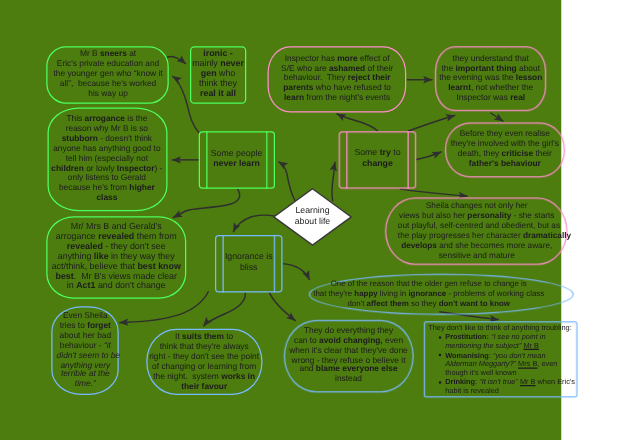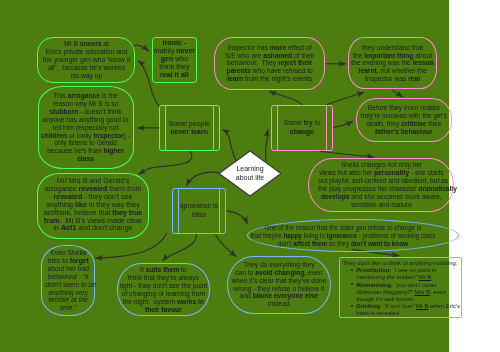--- a/index.html
+++ b/index.html
@@ -77,21 +77,21 @@
 
   <div class="node rrect" data-name="node-ironic" style="left:152.2px;top:36.6px;width:44.5px;height:46.7px;border-color:#4dff5e;border-radius:3.5px;">
     <div class="txt" data-name="node-ironic-text"><b>ironic -</b><br>mainly <b>never</b><br><b>gen</b> who<br>think they<br><b>real it all</b></div>
   </div>
 
   <div class="node rrect" data-name="node-this-arrogance" style="left:37.5px;top:86.2px;width:96px;height:82.8px;border-color:#4dff5e;border-radius:25px/20px;">
     <div class="txt" data-name="node-this-arrogance-text">This <b>arrogance</b> is the<br>reason why Mr B is so<br><b>stubborn</b> - doesn't think<br>anyone has anything good to<br>tell him (especially not<br><b>children</b> or lowly <b>Inspector</b>) -<br>only listens to Gerald<br>because he's from <b>higher</b><br><b>class</b></div>
   </div>
 
   <div class="node rrect" data-name="node-mr-mrs-b-gerald" style="left:36.8px;top:172.6px;width:112.4px;height:66.3px;border-color:#4dff5e;border-radius:22px/20px;">
-    <div class="txt" data-name="node-mr-mrs-b-gerald-text">Mr/ Mrs B and Gerald's<br>arrogance <b>revealed</b> them from<br><b>revealed</b> - they don't see<br>anything <b>like</b> in they way they<br>act/think, believe that <b>they true</b><br><b>from</b>.&nbsp; Mr B's views made clear<br>in <b>Act1</b> and don't change</div>
+    <div class="txt" data-name="node-mr-mrs-b-gerald-text">Mr/ Mrs B and Gerald's<br>arrogance <b>revealed</b> them from<br><b>revealed</b> - they don't see<br>anything <b>like</b> in they way they<br>act/think, believe that <b>best know</b><br><b>best</b>.&nbsp; Mr B's views made clear<br>in <b>Act1</b> and don't change</div>
   </div>
 
   <div class="node flow" data-name="node-some-people-never-learn" style="left:159px;top:105.3px;width:60.5px;height:45.7px;border-color:#4dff5e;">
     <div class="txt" data-name="node-some-people-never-learn-text">Some people<br><b>never learn</b></div>
   </div>
 
   <div class="node flow" data-name="node-some-try-to-change" style="left:271px;top:105px;width:62px;height:46px;border-color:#ff8ecb;">
     <div class="txt" data-name="node-some-try-to-change-text">Some <b>try</b> to<br><b>change</b></div>
   </div>
 

